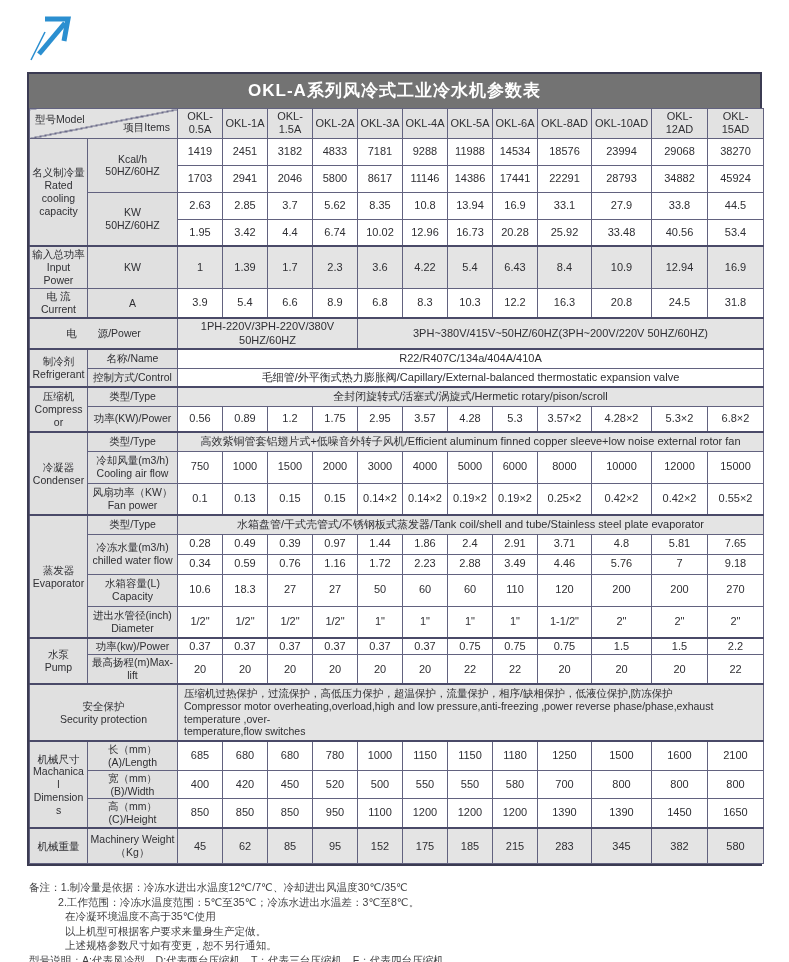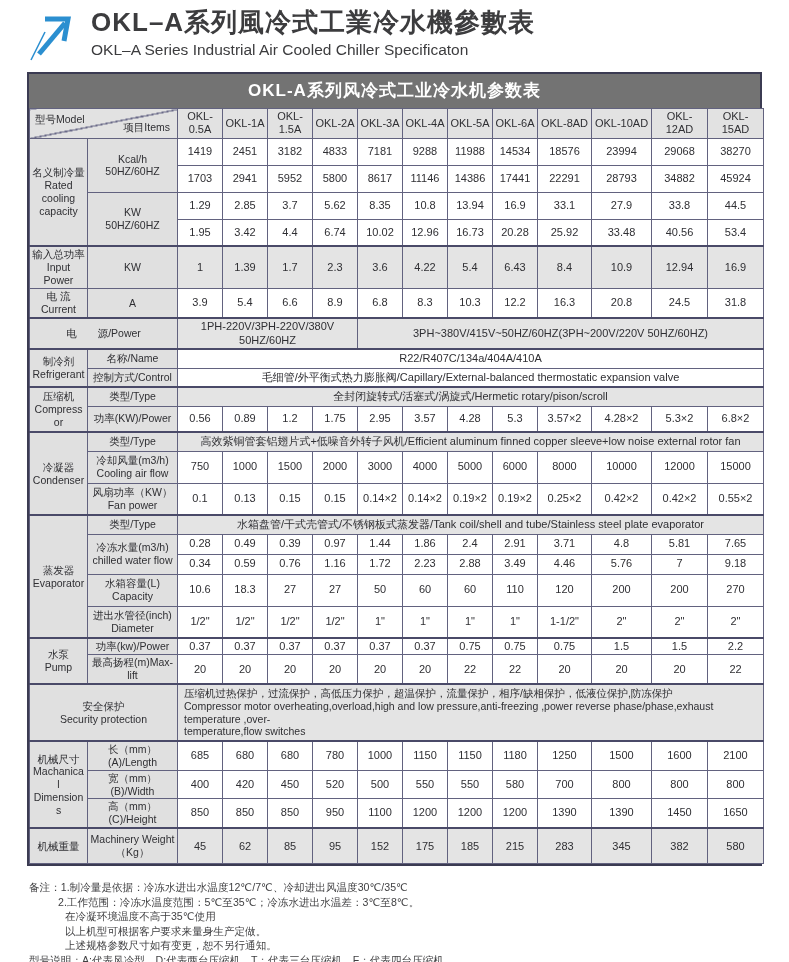--- a/index.html
+++ b/index.html
@@ -61,24 +61,20 @@
 <body>
 
 <div class="page">
 
   <div class="doc-header">
     <svg class="logo" viewBox="0 0 50 52" aria-hidden="true">
       <path d="M10 44 L36 13" stroke="#2b8fd0" stroke-width="5" fill="none"></path>
       <path d="M16 9 L39 9 L35 31" stroke="#2b8fd0" stroke-width="5" fill="none" stroke-linejoin="miter"></path>
       <path d="M2 50 L16 22" stroke="#2b8fd0" stroke-width="1.6" fill="none"></path>
     </svg>
-    <div class="titles">
-      <div class="title-zh">OKL–A系列風冷式工業冷水機參數表</div>
-      <div class="title-en">OKL–A Series Industrial Air Cooled Chiller Specificaton</div>
-    </div>
   </div>
 
   <div class="table-wrap">
     <div class="table-title">OKL-A系列风冷式工业冷水机参数表</div>
     <table>
       <colgroup>
         <col class="c-label">
           <col class="c-item">
         <col class="c-sm">
           <col class="c-sm">
@@ -127,34 +123,34 @@
             <td class="data-cell">11988</td>
             <td class="data-cell">14534</td>
             <td class="data-cell">18576</td>
             <td class="data-cell">23994</td>
             <td class="data-cell">29068</td>
             <td class="data-cell">38270</td>
           </tr>
           <tr style="height: 27px;">
             <td class="data-cell">1703</td>
             <td class="data-cell">2941</td>
-            <td class="data-cell">5952</td>
+            <td class="data-cell">2046</td>
             <td class="data-cell">5800</td>
             <td class="data-cell">8617</td>
             <td class="data-cell">11146</td>
             <td class="data-cell">14386</td>
             <td class="data-cell">17441</td>
             <td class="data-cell">22291</td>
             <td class="data-cell">28793</td>
             <td class="data-cell">34882</td>
             <td class="data-cell">45924</td>
           </tr>
           <tr style="height: 27px;">
             <th class="item-cell" rowspan="2">KW<br>50HZ/60HZ</th>
-            <td class="data-cell">1.29</td>
+            <td class="data-cell">2.63</td>
             <td class="data-cell">2.85</td>
             <td class="data-cell">3.7</td>
             <td class="data-cell">5.62</td>
             <td class="data-cell">8.35</td>
             <td class="data-cell">10.8</td>
             <td class="data-cell">13.94</td>
             <td class="data-cell">16.9</td>
             <td class="data-cell">33.1</td>
             <td class="data-cell">27.9</td>
             <td class="data-cell">33.8</td>

